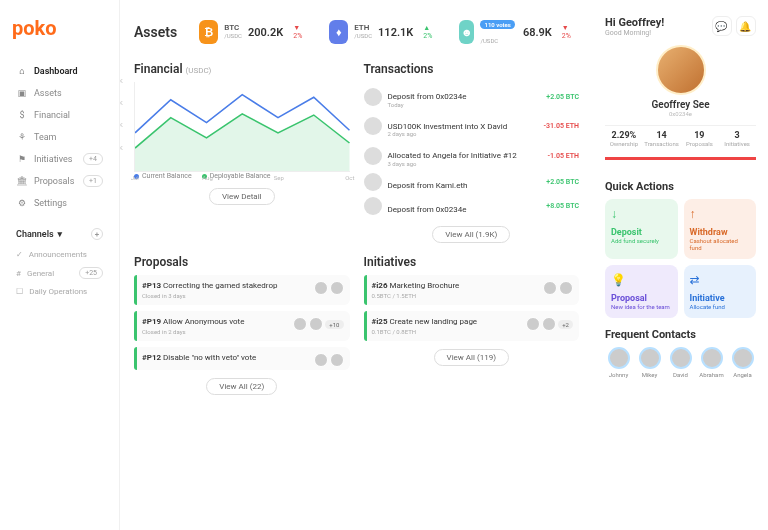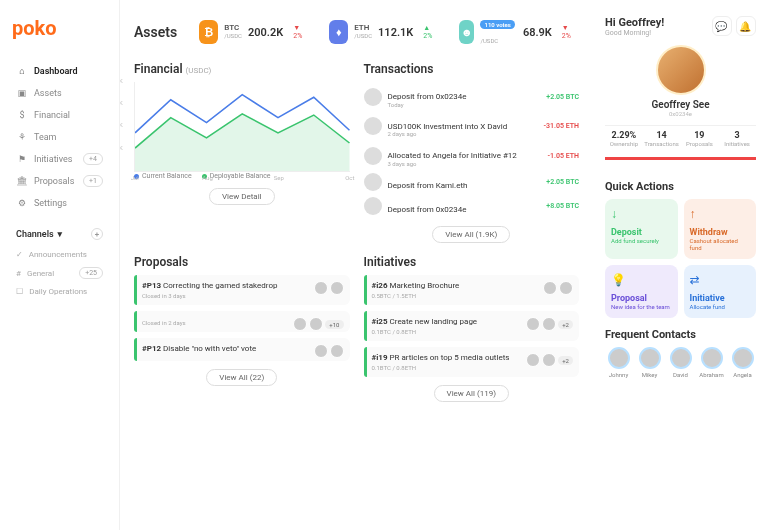--- a/index.html
+++ b/index.html
@@ -257,20 +257,21 @@
               <div class="pbar"></div>
               <div class="ptitle"><b>#P13</b> Correcting the gamed stakedrop</div>
               <div class="psub">Closed in 3 days</div>
       <div class="avrow">
                 <div class="av"></div>
                 <div class="av"></div>
               </div>
             </div>
             <div class="pcard">
               <div class="pbar"></div>
+              <div class="ptitle"><b>#P19</b> Allow Anonymous vote</div>
               <div class="psub">Closed in 2 days</div>
       <div class="avrow">
                 <div class="av"></div>
                 <div class="av"></div>
                 <span class="chip">+10</span>
               </div>
             </div>
             <div class="pcard">
               <div class="pbar"></div>
               <div class="ptitle"><b>#P12</b> Disable "no with veto" vote</div>
@@ -291,30 +292,20 @@
               <div class="ptitle"><b>#i26</b> Marketing Brochure</div>
               <div class="psub">0.5BTC / 1.5ETH</div>
       <div class="avrow">
                 <div class="av"></div>
                 <div class="av"></div>
               </div>
             </div>
             <div class="pcard">
               <div class="pbar"></div>
               <div class="ptitle"><b>#i25</b> Create new landing page</div>
-              <div class="psub">0.1BTC / 0.8ETH</div>
-      <div class="avrow">
-                <div class="av"></div>
-                <div class="av"></div>
-                <span class="chip">+2</span>
-              </div>
-            </div>
-            <div class="pcard">
-              <div class="pbar"></div>
-              <div class="ptitle"><b>#i19</b> PR articles on top 5 media outlets</div>
               <div class="psub">0.1BTC / 0.8ETH</div>
       <div class="avrow">
                 <div class="av"></div>
                 <div class="av"></div>
                 <span class="chip">+2</span>
               </div>
             </div>
           </div>
         <button class="btn-view">View All (119)</button>
       </div>

